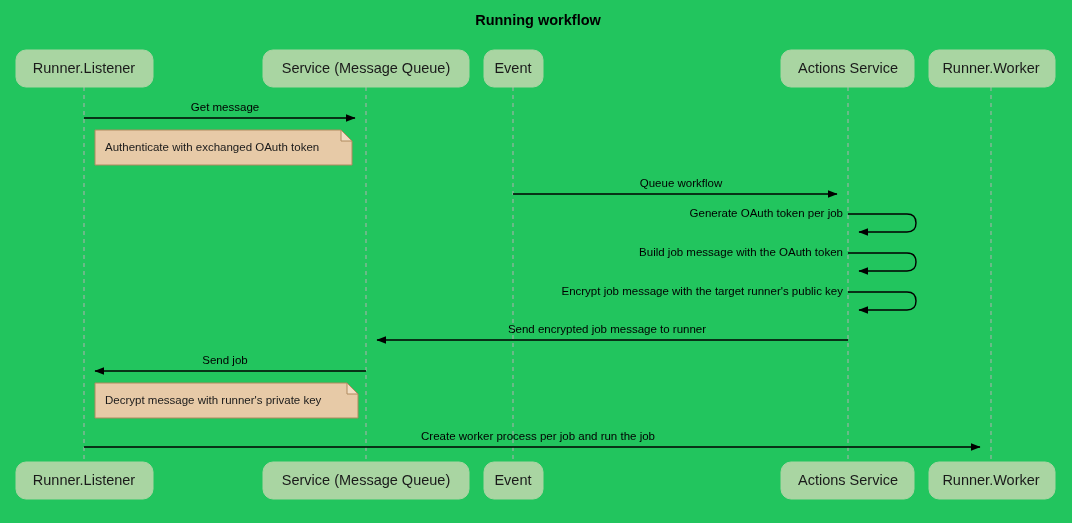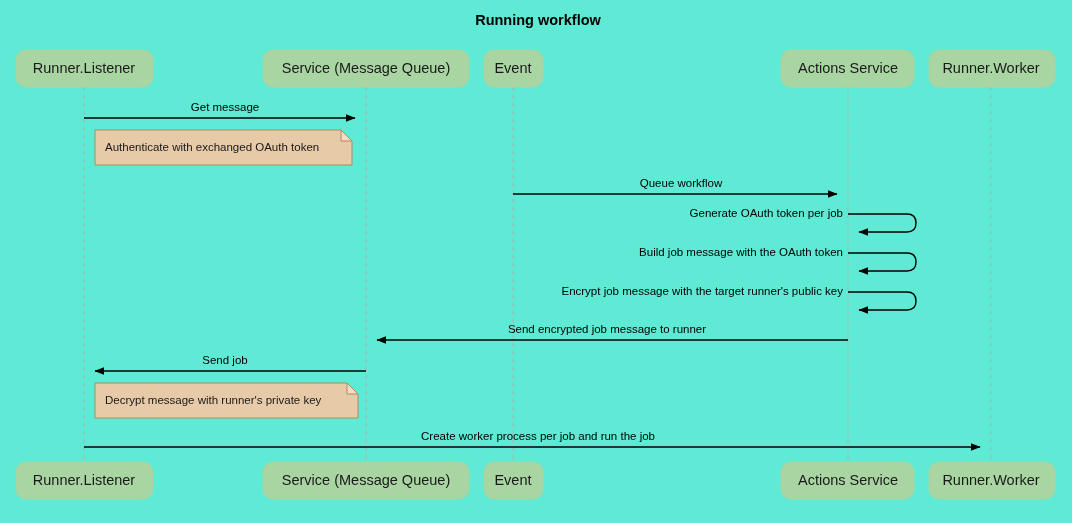--- a/index.html
+++ b/index.html
@@ -9,21 +9,21 @@
     background: #ffffff;
   }
   body {
     font-family: "Liberation Sans", sans-serif;
     color: #000000;
   }
   #diagram-root {
     position: relative;
     width: 1072px;
     height: 523px;
-    background: #5eead4;
+    background: #22c55e;
     overflow: hidden;
   }
   #diagram-svg {
     position: absolute;
     left: 0;
     top: 0;
     width: 1072px;
     height: 523px;
   }
   .diagram-title {

